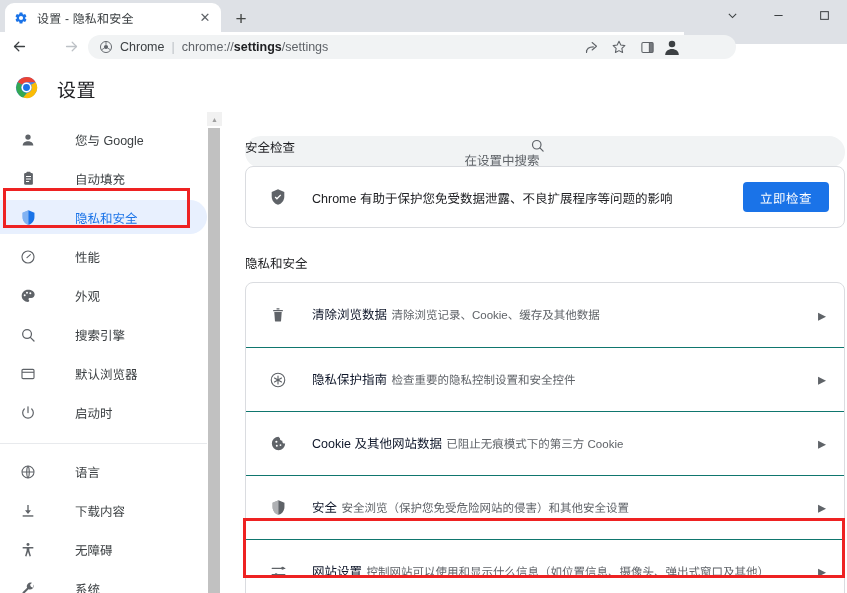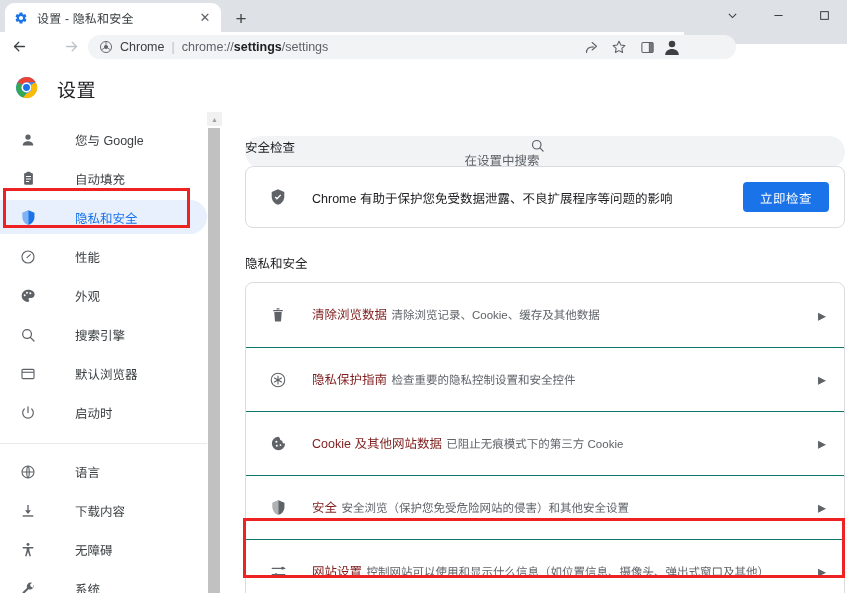--- a/index.html
+++ b/index.html
@@ -348,21 +348,21 @@
     display: flex; align-items: center; justify-content: center;
     color: #5f6368;
   }
   .srow-body {
     flex: 1 1 auto;
     margin-left: 24px;
     min-width: 0;
   }
   .srow-title {
     font-size: 12.5px;
-    color: #7f1d1d;
+    color: #0f172a;
     line-height: 1.45;
     white-space: nowrap;
   }
   .srow-sub {
     font-size: 11.5px;
     color: #5f6368;
     line-height: 1.5;
     margin-top: 2px;
     white-space: nowrap;
   }

